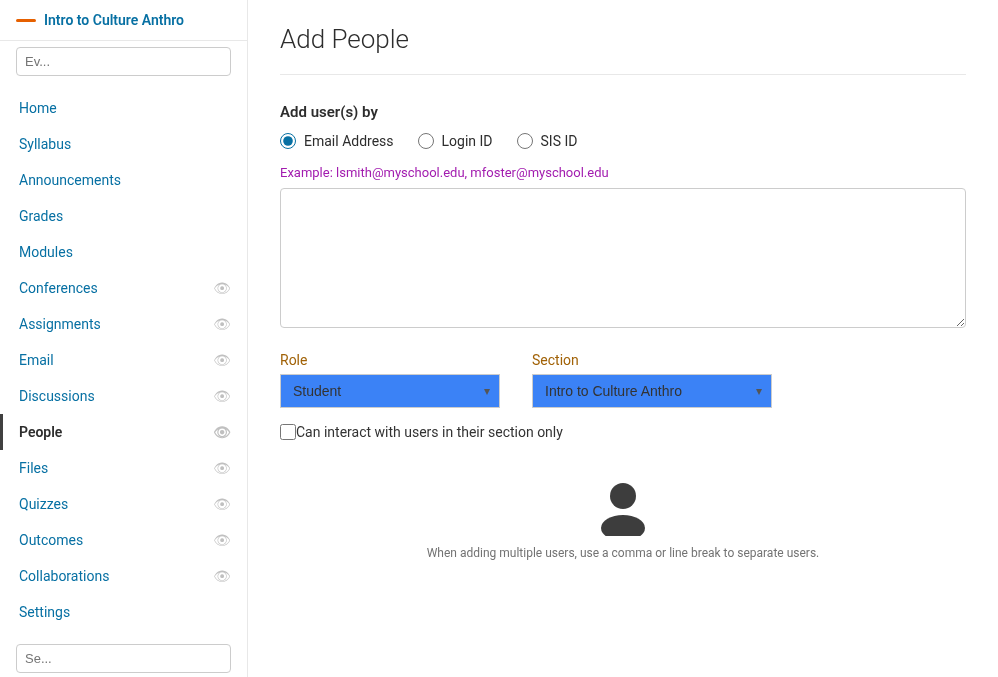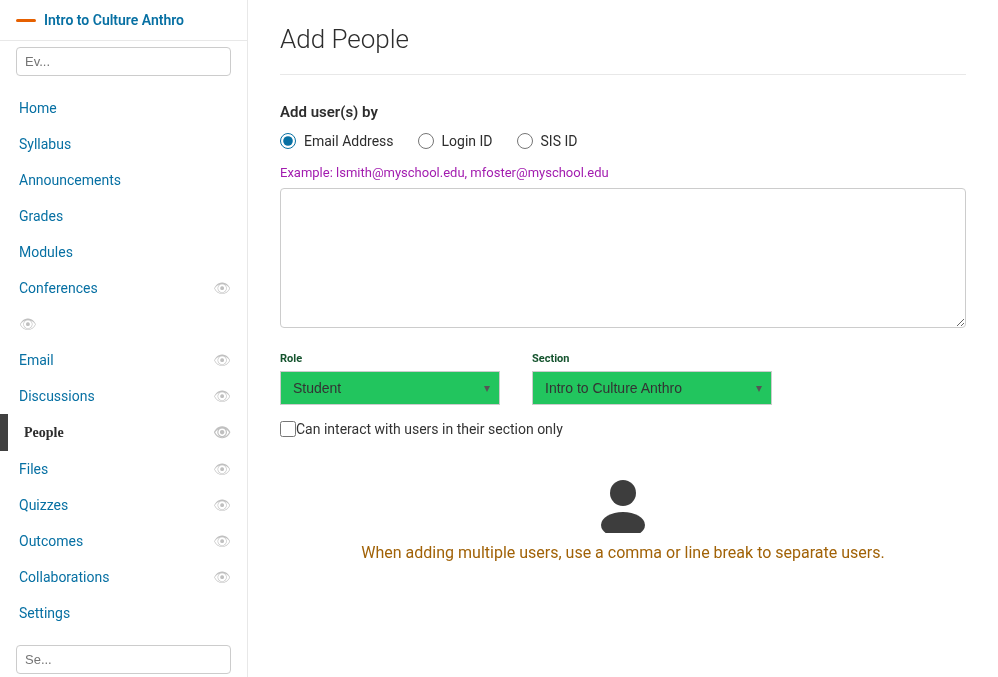--- a/index.html
+++ b/index.html
@@ -46,24 +46,23 @@
       align-items: center;
       justify-content: space-between;
       padding: 10px 16px;
       cursor: pointer;
       color: #0770a3;
       font-size: 14px;
       text-decoration: none;
       border-left: 3px solid transparent;
     }
     .nav-item.active {
-      border-left: 8px solid #404040;
+      border-left: 3px solid #404040;
       font-weight: 600;
       color: #2d2d2d;
-      font-family: Liberation Serif, serif;
     }
     .nav-item-label { flex: 1; }
     .nav-item-eye {
       color: #c0c0c0;
       font-size: 14px;
     }
 
     
     .sidebar-input-area {
       padding: 6px 16px;
@@ -156,32 +155,32 @@
       margin-top: 20px;
       margin-bottom: 16px;
       align-items: flex-start;
     }
     .field-group {
       display: flex;
       flex-direction: column;
       gap: 6px;
     }
     .field-label {
-      font-size: 11px;
-      font-weight: 700;
-      color: #14532d;
+      font-size: 14px;
+      font-weight: 400;
+      color: #a16207;
     }
     .select-wrapper {
       position: relative;
       display: inline-block;
     }
     .select-field {
       appearance: none;
       -webkit-appearance: none;
-      background: #22c55e;
+      background: #3b82f6;
       border: 1px solid #ccc;
       border-radius: 0;
       padding: 8px 36px 8px 12px;
       font-size: 14px;
       color: #333;
       cursor: pointer;
       outline: none;
       min-width: 220px;
     }
     .select-chevron {
@@ -213,22 +212,22 @@
 
     
     .hint-area {
       display: flex;
       flex-direction: column;
       align-items: center;
       gap: 10px;
       padding-top: 8px;
     }
     .hint-text {
-      font-size: 16px;
-      color: #a16207;
+      font-size: 12px;
+      color: #737373;
       text-align: center;
     }
   </style>
 </head>
 <body>
 
 <aside class="sidebar">
   <div class="sidebar-header">
     <span class="sidebar-header-bar"></span>
     <span class="sidebar-course-title">Intro to Culture Anthro</span>
@@ -250,20 +249,21 @@
         <span class="nav-item-label">Grades</span>
       </div>
       <div class="nav-item">
         <span class="nav-item-label">Modules</span>
       </div>
       <div class="nav-item">
         <span class="nav-item-label">Conferences</span>
         <span class="nav-item-eye">👁</span>
       </div>
       <div class="nav-item">
+        <span class="nav-item-label">Assignments</span>
         <span class="nav-item-eye">👁</span>
       </div>
       <div class="nav-item">
         <span class="nav-item-label">Email</span>
         <span class="nav-item-eye">👁</span>
       </div>
       <div class="nav-item">
         <span class="nav-item-label">Discussions</span>
         <span class="nav-item-eye">👁</span>
       </div>

